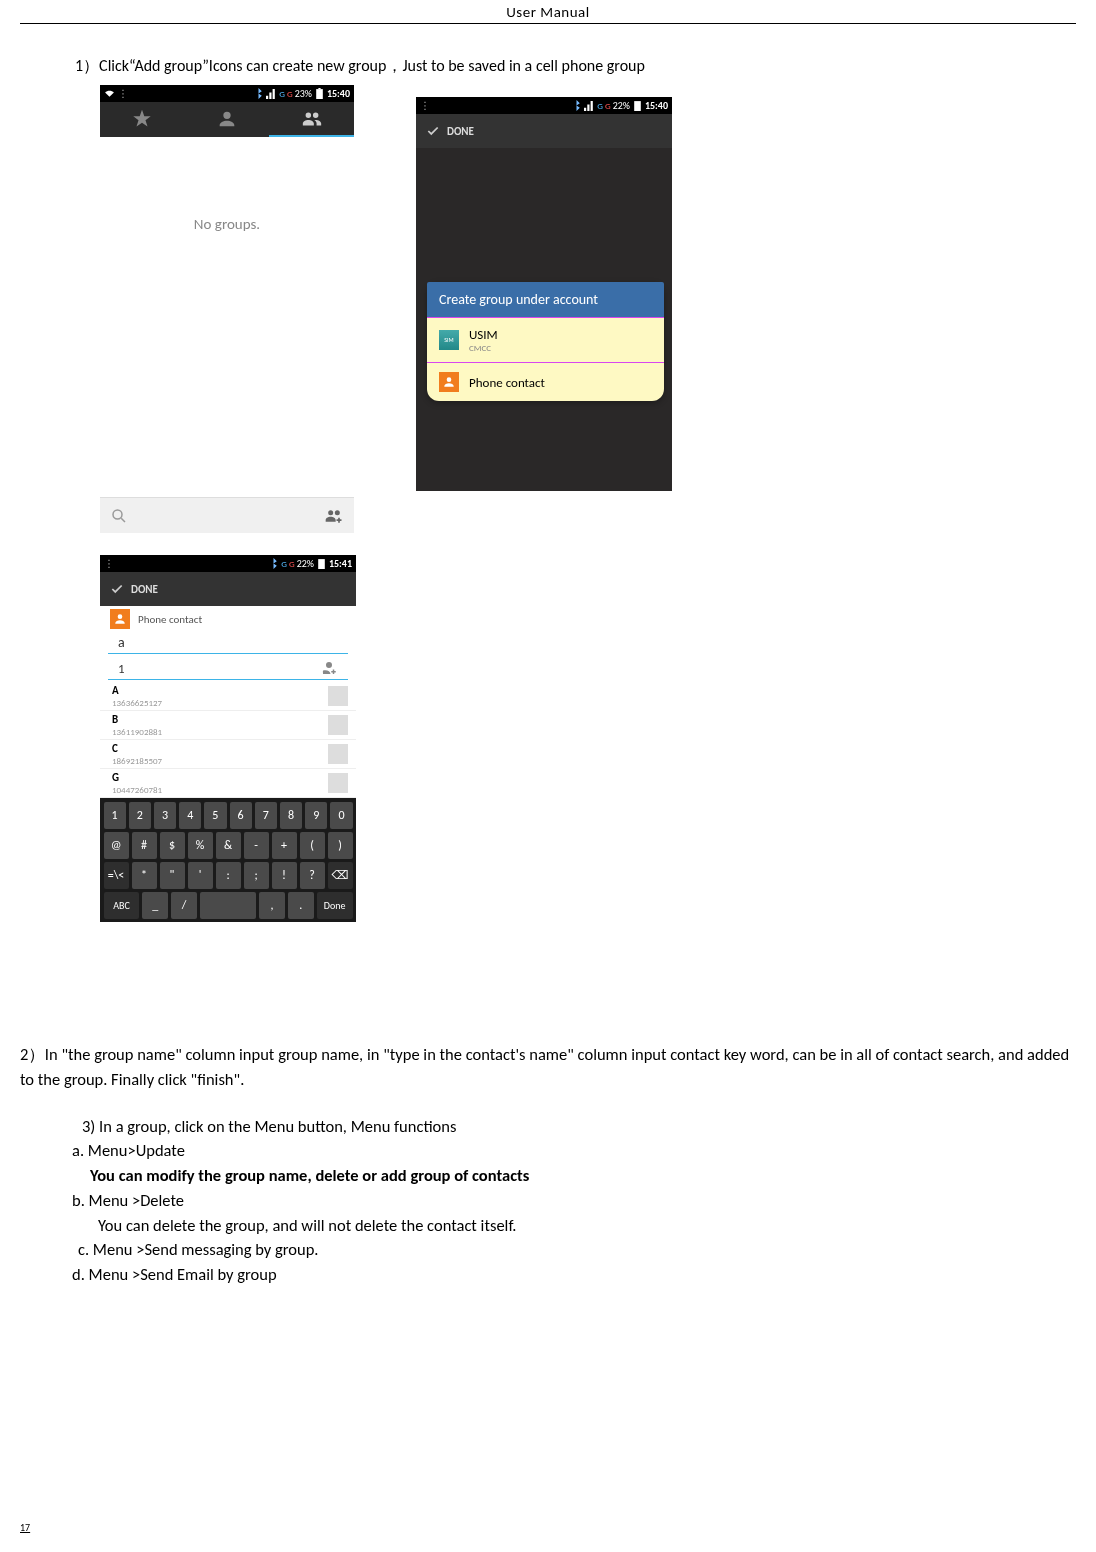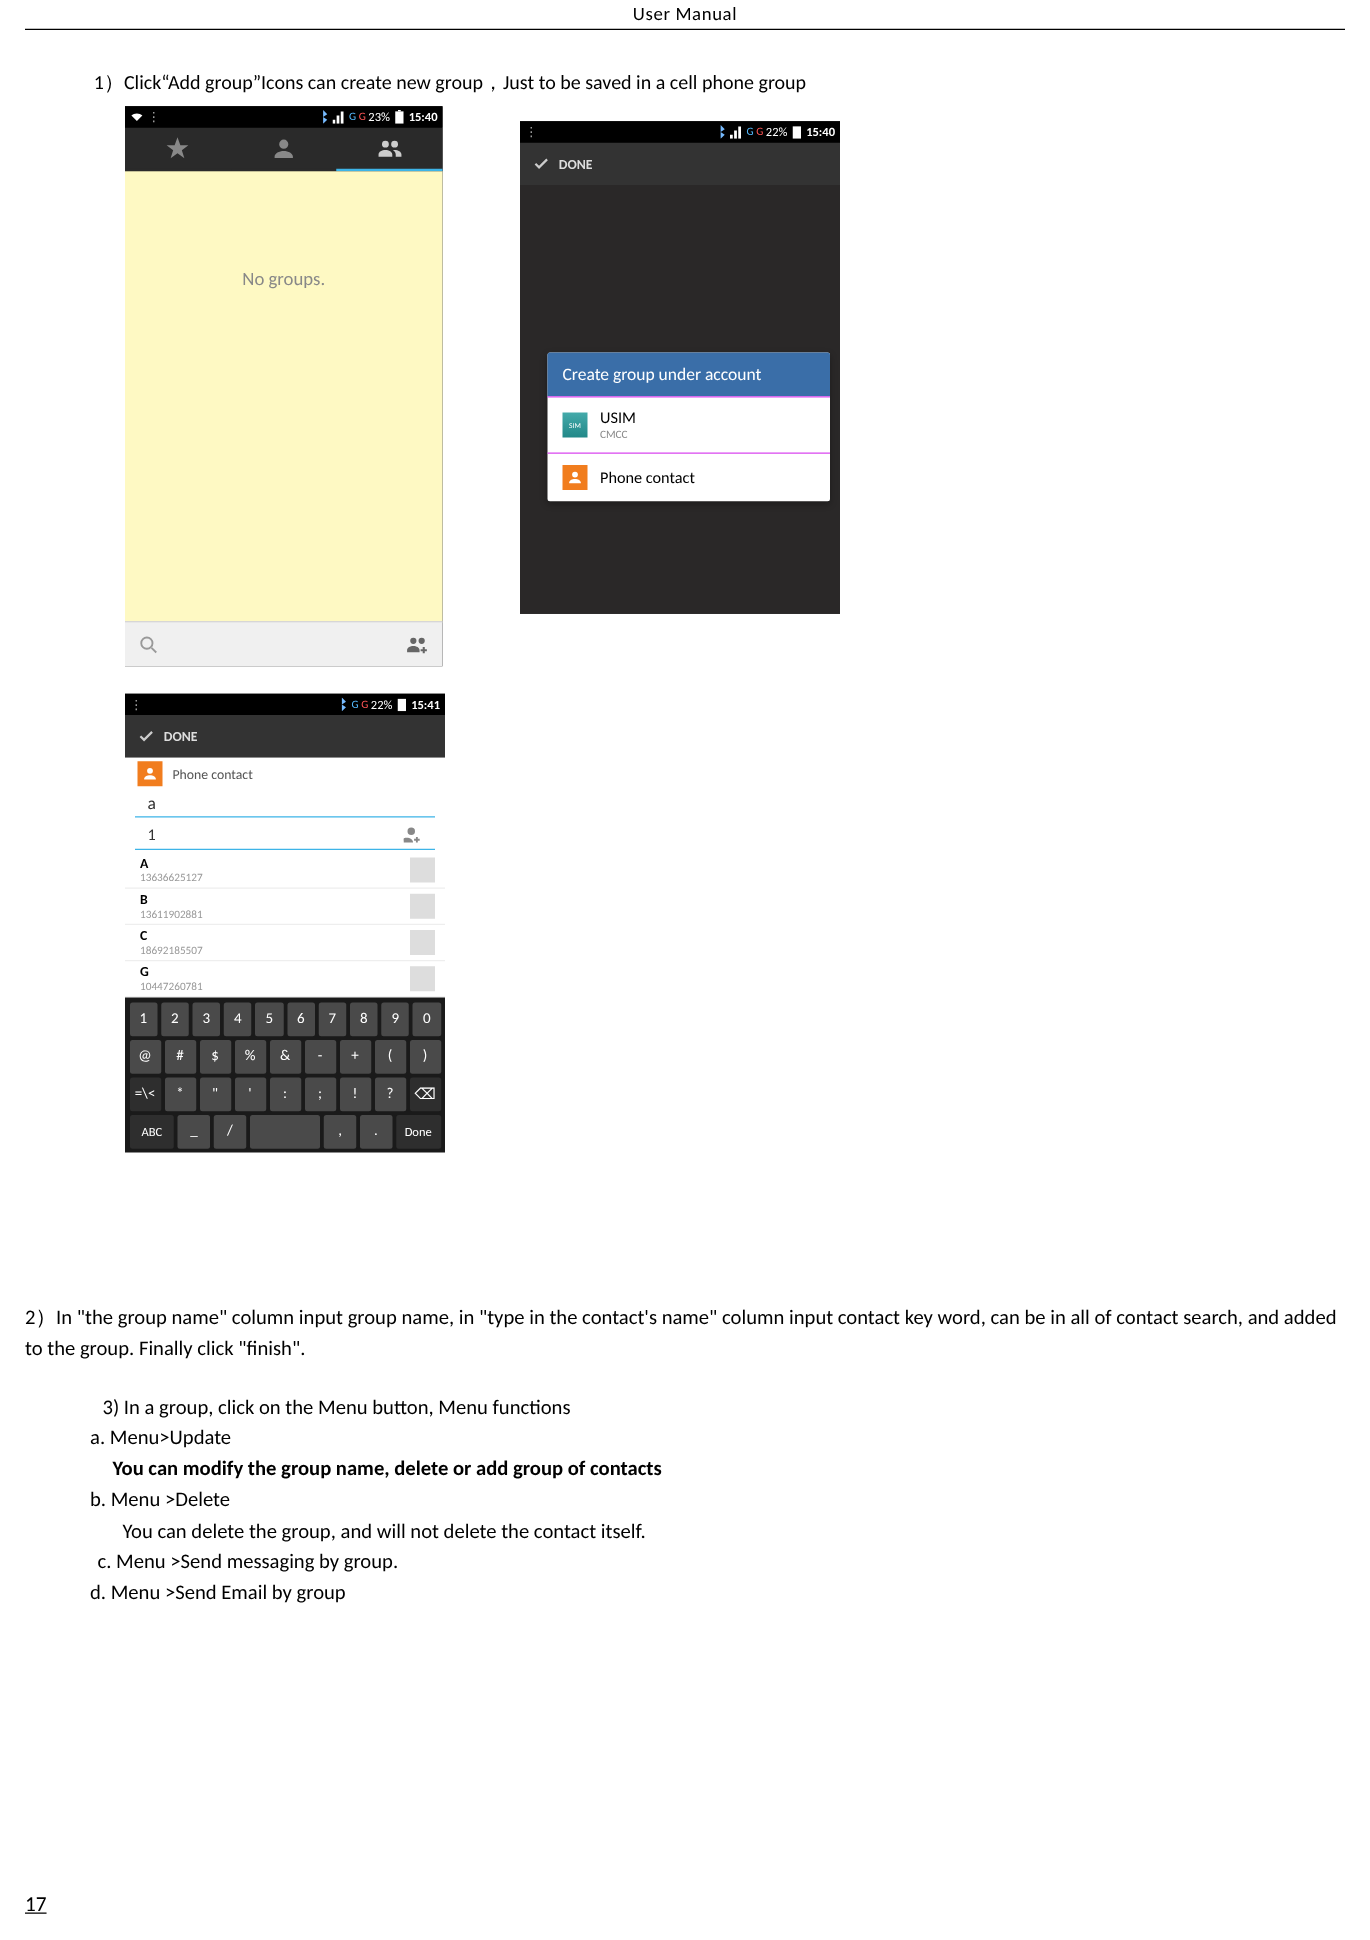--- a/index.html
+++ b/index.html
@@ -14,27 +14,27 @@
     .phone3 { width: 256px; height: 449px; margin-left: 80px; margin-top: 22px; }
     .statusbar { background: #000; color: #fff; height: 17px; display: flex; align-items: center; font-size: 10px; padding: 0 4px; position: relative; }
     .sb-left { display: flex; gap: 3px; align-items: center; }
     .sb-right { position: absolute; right: 4px; display: flex; gap: 2px; align-items: center; }
     .sb-time { font-weight: bold; }
     .sb-icon { width: 11px; height: 11px; display: inline-block; }
     .tabs { background: #2a2a2a; height: 35px; display: flex; }
     .tab { flex: 1; display: flex; align-items: center; justify-content: center; border-bottom: 2px solid #2a2a2a; }
     .tab.active { border-bottom: 2px solid #3db4e7; }
     .tab svg { width: 22px; height: 22px; }
-    .whitearea { background: #fef9c3; flex: 1; }
+    .whitearea { background: #ffffff; flex: 1; }
     .nogroups { color: #888; text-align: center; padding-top: 78px; font-size: 15px; }
     .searchbar { background: #f0f0f0; height: 36px; display: flex; align-items: center; padding: 0 10px; justify-content: space-between; border-top: 1px solid #ddd; }
     .phone-col { display: flex; flex-direction: column; height: 100%; }
     .donebar { background: #333; height: 34px; display: flex; align-items: center; padding-left: 10px; color: #ddd; font-size: 11px; font-weight: bold; gap: 7px; }
     .darkbody { background: #2a2828; flex: 1; position: relative; }
-    .dialog { position: absolute; top: 134px; left: 22px; right: 8px; background: #ffffff; border-radius: 2px; box-shadow: 0 2px 6px rgba(0,0,0,.3); }
+    .dialog { position: absolute; top: 134px; left: 11px; right: 8px; background: #fef9c3; border-radius: 12px; box-shadow: 0 2px 6px rgba(0,0,0,.3); }
     .dialog-header { background: #3a6ea8; color: #fff; padding: 9px 12px; font-size: 14px; border-radius: 2px 2px 0 0; }
     .dialog-row { display: flex; align-items: center; padding: 9px 12px; font-size: 13px; border-top: 1px solid #d946ef; gap: 10px; }
     .usim-icon { width: 20px; height: 20px; background: linear-gradient(#4aa, #288); display: flex; align-items: center; justify-content: center; color: #fff; font-size: 6px; text-align: center; }
     .usim-sub { font-size: 9px; color: #888; }
     .pc-icon { width: 20px; height: 20px; background: #f17d1e; display: flex; align-items: center; justify-content: center; }
     .phone3body { background: #fff; flex: 1; display: flex; flex-direction: column; }
     .pcicon-row { display: flex; align-items: center; gap: 8px; padding: 3px 10px; font-size: 11px; color: #555; }
     .input-row { padding: 2px 10px; font-size: 14px; color: #333; border-bottom: 1px solid #3db4e7; margin: 0 8px; }
     .input-row2 { display: flex; align-items: center; justify-content: space-between; padding: 2px 10px; font-size: 13px; color: #333; border-bottom: 1px solid #3db4e7; margin: 3px 8px 2px 8px; }
     .contact-list { font-size: 10px; }
@@ -45,21 +45,21 @@
     .keyboard { background: #1a1a1a; padding: 2px; }
     .krow { display: flex; }
     .key { flex: 1; background: #4a4a4a; color: #fff; margin: 1.5px; height: 27px; display: flex; align-items: center; justify-content: center; font-size: 12px; border-radius: 2px; }
     .key.dark { background: #2e2e2e; }
     .key.wide { flex: 1.4; font-size: 10px; }
     .body-text { margin-top: 38px; font-size: 16.5px; line-height: 1.5; }
     .indent1 { margin-left: 62px; }
     .indent2 { margin-left: 52px; }
     .indent3 { margin-left: 70px; font-weight: bold; }
     .indent4 { margin-left: 78px; }
-    .pagenum { position: absolute; bottom: 18px; left: 20px; font-size: 17px; text-decoration: underline; }
+    .pagenum { position: absolute; bottom: 18px; left: 20px; font-size: 10px; text-decoration: underline; }
     .section2 { margin-top: 22px; }
   </style>
 </head>
 <body>
 
 <div class="page">
   <div class="header">User    Manual</div>
   <div class="instr1">1）Click“Add group”Icons can create new group，Just to be saved in a cell phone group</div>
 
   <div class="screenshots-row">

